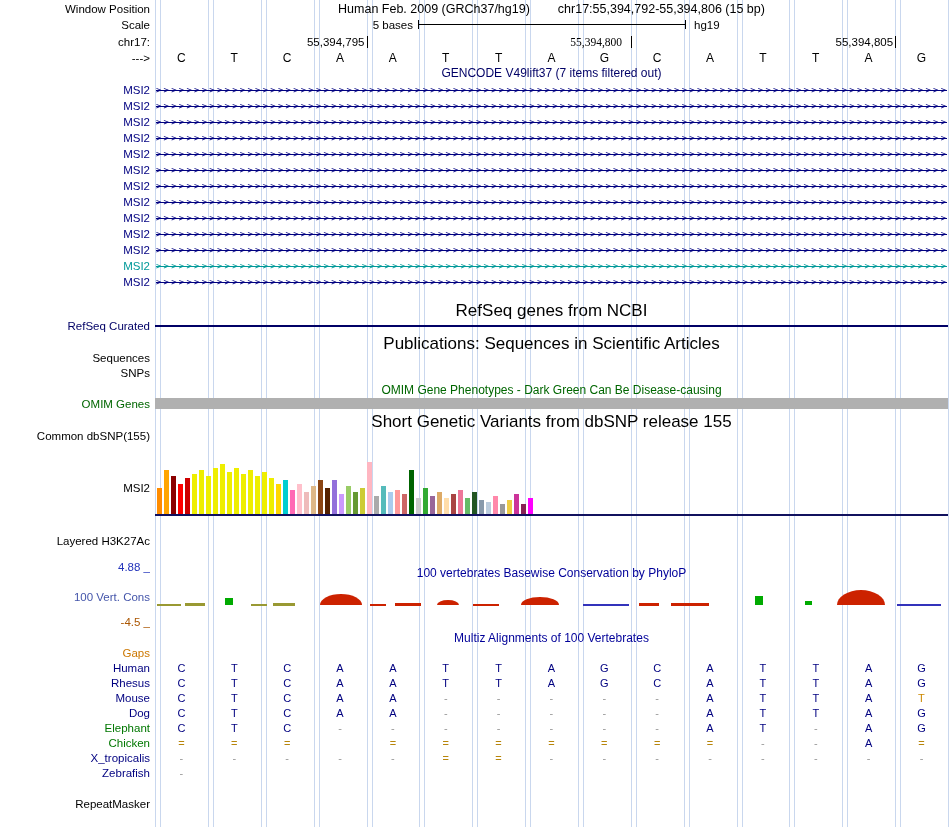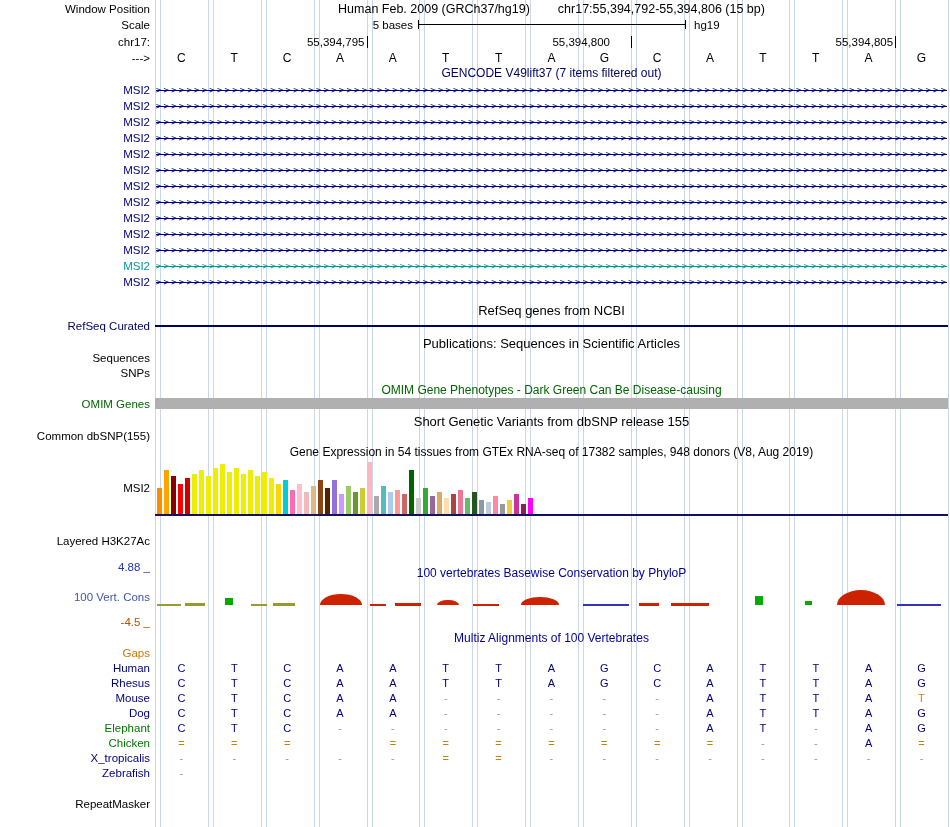--- a/index.html
+++ b/index.html
@@ -10,21 +10,21 @@
   #guidelines { position:absolute; inset:0; z-index:0; pointer-events:none; }
   .guideline { position:absolute; top:0; bottom:0; width:1px; background:#c9d7ee; }
   .left-label {
     position:absolute; left:0; width:150px; text-align:right;
     font-size:11.5px; line-height:14px; white-space:nowrap; z-index:2;
   }
   .center-title {
     position:absolute; left:155px; width:793px; text-align:center;
     font-size:12px; line-height:13px; z-index:2; white-space:nowrap;
   }
-  .center-title.small { font-size:13px; }
+  .center-title.small { font-size:17px; }
   .hdr-center {
     position:absolute; left:155px; width:793px; display:flex; justify-content:center;
     gap:28px; font-size:12.5px; line-height:14px; z-index:2;
   }
   .base-row { position:absolute; left:155px; width:793px; display:flex; z-index:2; }
   .base-cell { flex:1; text-align:center; font-size:12px; line-height:14px; }
   .coord-label { position:absolute; width:90px; text-align:right; font-size:11.5px; line-height:13px; z-index:2; }
   .coord-tick { position:absolute; width:1px; height:12px; background:#000; z-index:2; }
   #scale-value { position:absolute; left:155px; width:258px; top:18px; text-align:right; font-size:11.5px; line-height:14px; z-index:2; }
   #scale-bar {
@@ -94,21 +94,21 @@
 
   <div class="left-label" style="top:18px">Scale</div>
   <span id="scale-value">5 bases</span>
   <div id="scale-bar"></div>
   <span id="scale-genome">hg19</span>
 
   <div class="left-label" style="top:35px">chr17:</div>
   <div id="coords">
       <div class="coord-label" style="left: 274.467px; top: 36px;">55,394,795</div>
       <div class="coord-tick" style="left: 366.5px; top: 36px;"></div>
-      <div class="coord-label" style="left: 520px; top: 36px;">55,394,800</div>
+      <div class="coord-label" style="left: 532px; top: 36px; font-family: Liberation Serif, serif;">55,394,800</div>
       <div class="coord-tick" style="left: 630.8px; top: 36px;"></div>
       <div class="coord-label" style="left: 803.133px; top: 36px;">55,394,805</div>
       <div class="coord-tick" style="left: 895.1px; top: 36px;"></div>
     </div>
 
   <div class="left-label" style="top:51px">---&gt;</div>
   <div class="base-row" style="top:51px" id="base-row">
       <div class="base-cell">C</div>
       <div class="base-cell">T</div>
       <div class="base-cell">C</div>
@@ -203,21 +203,20 @@
   <div class="left-label" style="top:351px">Sequences</div>
   <div class="left-label" style="top:366px">SNPs</div>
 
   <div class="center-title" style="top: 384px; color: rgb(0, 102, 0);" id="omim-title">OMIM Gene Phenotypes - Dark Green Can Be Disease-causing</div>
   <div class="left-label" style="top: 397px; color: rgb(0, 102, 0);" id="omim-label">OMIM Genes</div>
   <div class="hline" id="omim-bar" style="top: 398px; height: 11px; background: rgb(176, 176, 176);"></div>
 
   <div class="center-title small" style="top:415px">Short Genetic Variants from dbSNP release 155</div>
   <div class="left-label" style="top:429px">Common dbSNP(155)</div>
 
-  <div class="center-title" style="top:446px">Gene Expression in 54 tissues from GTEx RNA-seq of 17382 samples, 948 donors (V8, Aug 2019)</div>
   <div class="left-label" style="top:481px">MSI2</div>
   <div id="gtex-bars">
       <div class="gtex-bar" style="height: 26px; background: rgb(255, 140, 0);"></div>
       <div class="gtex-bar" style="height: 44px; background: rgb(255, 165, 0);"></div>
       <div class="gtex-bar" style="height: 38px; background: rgb(139, 0, 0);"></div>
       <div class="gtex-bar" style="height: 30px; background: rgb(255, 0, 0);"></div>
       <div class="gtex-bar" style="height: 36px; background: rgb(205, 0, 0);"></div>
       <div class="gtex-bar" style="height: 40px; background: rgb(238, 238, 0);"></div>
       <div class="gtex-bar" style="height: 44px; background: rgb(238, 238, 0);"></div>
       <div class="gtex-bar" style="height: 38px; background: rgb(238, 238, 0);"></div>

